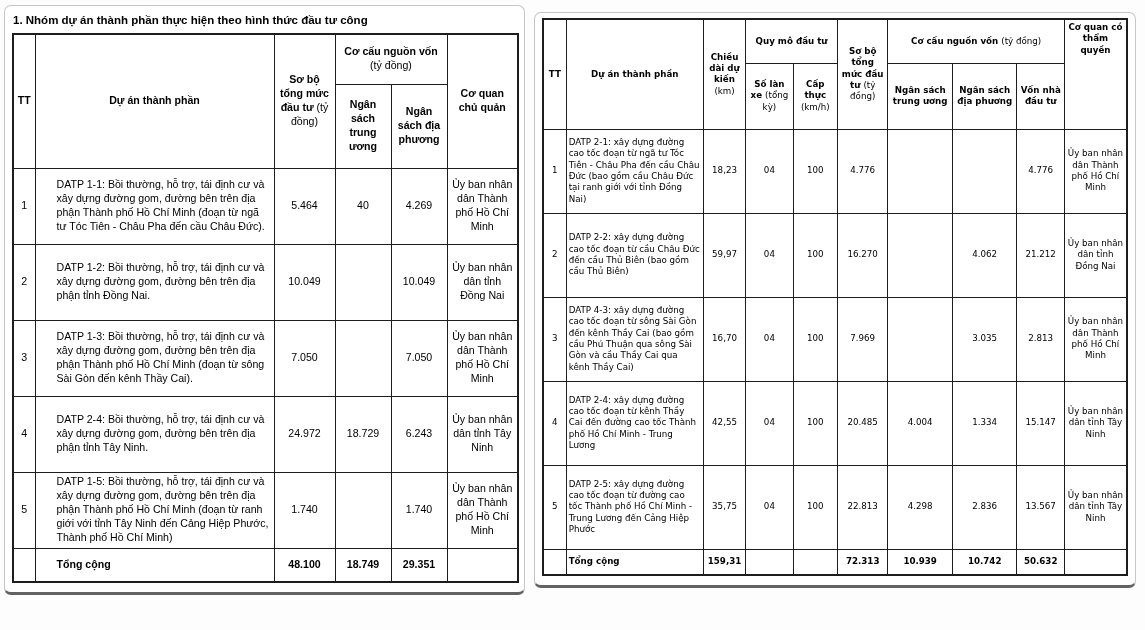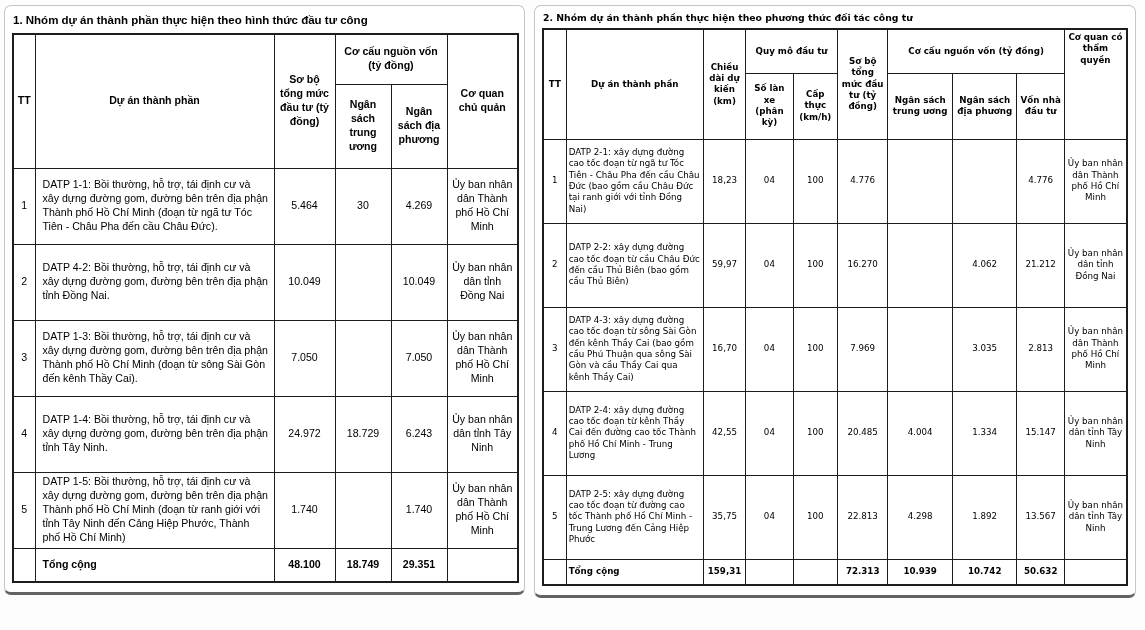--- a/index.html
+++ b/index.html
@@ -2,21 +2,21 @@
 <html><head>
 <meta charset="utf-8">
 <style>
   * { box-sizing: border-box; }
   html,body { margin:0; padding:0; }
   body {
     width:1145px; height:630px; overflow:hidden;
     background:#fdfdfd; color:#000;
     font-family:"Liberation Sans", sans-serif;
   }
-  .page { display:flex; align-items:flex-start; gap:9px; padding:5px 4px; }
+  .page { display:flex; align-items:center; gap:9px; padding:5px 4px; }
   .panel {
     background:#ffffff;
     border:1px solid #c6c6c6;
     border-bottom:3px solid #636363;
     border-radius:7px;
     padding:5px 7px 9px 7px;
   }
   .panel-left  { width:521px; }
   .panel-right { width:602px; }
 
@@ -26,23 +26,23 @@
 
   table.tbl { border-collapse:collapse; table-layout:fixed; width:100%; border:2px solid #1d1d1d; }
   .tbl th, .tbl td {
     border:1px solid #1d1d1d;
     padding:2px 3px;
     vertical-align:middle;
     text-align:center;
     word-wrap:break-word;
   }
   .tbl th { font-weight:bold; }
-  .hn { font-weight:bold; }
+  .hn { font-weight:normal; }
   th.top { vertical-align:top; padding-top:5px; }
-  td.desc { text-align:left; padding-left:7px; padding-right:4px; }
+  td.desc { text-align:left; padding-left:21px; padding-right:4px; }
   tr.total td { font-weight:bold; }
 
   .tbl-left  { font-size:10.6px; line-height:1.32; }
   .tbl-left thead tr.h1 { height:50px; }
   .tbl-left thead tr.h2 { height:84px; }
   .tbl-left tbody tr    { height:76px; }
   .tbl-left tbody tr.total { height:34px; }
 
   .tbl-right { font-family:"DejaVu Sans", sans-serif; font-size:8.7px; line-height:1.3; }
   .tbl-right th, .tbl-right td { padding:2px 2px; }
@@ -79,43 +79,43 @@
         <tr class="h2">
           <th>Ngân sách trung ương</th>
           <th>Ngân sách địa phương</th>
         </tr>
       </thead>
       <tbody>
         <tr>
           <td>1</td>
           <td class="desc">DATP 1-1: Bồi thường, hỗ trợ, tái định cư và xây dựng đường gom, đường bên trên địa phận Thành phố Hồ Chí Minh (đoạn từ ngã tư Tóc Tiên - Châu Pha đến cầu Châu Đức).</td>
           <td>5.464</td>
-          <td>30</td>
+          <td>40</td>
           <td>4.269</td>
           <td>Ủy ban nhân dân Thành phố Hồ Chí Minh</td>
         </tr>
         <tr>
           <td>2</td>
-          <td class="desc">DATP 4-2: Bồi thường, hỗ trợ, tái định cư và xây dựng đường gom, đường bên trên địa phận tỉnh Đồng Nai.</td>
+          <td class="desc">DATP 1-2: Bồi thường, hỗ trợ, tái định cư và xây dựng đường gom, đường bên trên địa phận tỉnh Đồng Nai.</td>
           <td>10.049</td>
           <td></td>
           <td>10.049</td>
           <td>Ủy ban nhân dân tỉnh Đồng Nai</td>
         </tr>
         <tr>
           <td>3</td>
           <td class="desc">DATP 1-3: Bồi thường, hỗ trợ, tái định cư và xây dựng đường gom, đường bên trên địa phận Thành phố Hồ Chí Minh (đoạn từ sông Sài Gòn đến kênh Thầy Cai).</td>
           <td>7.050</td>
           <td></td>
           <td>7.050</td>
           <td>Ủy ban nhân dân Thành phố Hồ Chí Minh</td>
         </tr>
         <tr>
           <td>4</td>
-          <td class="desc">DATP 1-4: Bồi thường, hỗ trợ, tái định cư và xây dựng đường gom, đường bên trên địa phận tỉnh Tây Ninh.</td>
+          <td class="desc">DATP 2-4: Bồi thường, hỗ trợ, tái định cư và xây dựng đường gom, đường bên trên địa phận tỉnh Tây Ninh.</td>
           <td>24.972</td>
           <td>18.729</td>
           <td>6.243</td>
           <td>Ủy ban nhân dân tỉnh Tây Ninh</td>
         </tr>
         <tr>
           <td>5</td>
           <td class="desc">DATP 1-5: Bồi thường, hỗ trợ, tái định cư và xây dựng đường gom, đường bên trên địa phận Thành phố Hồ Chí Minh (đoạn từ ranh giới với tỉnh Tây Ninh đến Cảng Hiệp Phước, Thành phố Hồ Chí Minh)</td>
           <td>1.740</td>
           <td></td>
@@ -128,21 +128,20 @@
           <td>48.100</td>
           <td>18.749</td>
           <td>29.351</td>
           <td></td>
         </tr>
       </tbody>
     </table>
   </section>
 
   <section class="panel panel-right">
-    <div class="title title-right">2. Nhóm dự án thành phần thực hiện theo phương thức đối tác công tư</div>
     <table class="tbl tbl-right">
       <colgroup>
         <col style="width:23px">
           <col style="width:136px">
           <col style="width:42px">
         <col style="width:47px">
           <col style="width:44px">
           <col style="width:50px">
         <col style="width:64px">
           <col style="width:64px">
@@ -153,21 +152,21 @@
         <tr class="h1">
           <th rowspan="2">TT</th>
           <th rowspan="2">Dự án thành phần</th>
           <th rowspan="2"><span>Chiều dài dự kiến</span> <span class="hn">(km)</span></th>
           <th colspan="2">Quy mô đầu tư</th>
           <th rowspan="2"><span>Sơ bộ tổng mức đầu tư</span> <span class="hn">(tỷ đồng)</span></th>
           <th colspan="3"><span>Cơ cấu nguồn vốn</span> <span class="hn">(tỷ đồng)</span></th>
           <th rowspan="2" class="top">Cơ quan có thẩm quyền</th>
         </tr>
         <tr class="h2">
-          <th><span>Số làn xe</span> <span class="hn">(phân kỳ)</span></th>
+          <th><span>Số làn xe</span> <span class="hn">(tổng kỳ)</span></th>
           <th><span>Cấp thực</span> <span class="hn">(km/h)</span></th>
           <th>Ngân sách trung ương</th>
           <th>Ngân sách địa phương</th>
           <th>Vốn nhà đầu tư</th>
         </tr>
       </thead>
       <tbody>
         <tr>
           <td>1</td>
           <td class="desc">DATP 2-1: xây dựng đường cao tốc đoạn từ ngã tư Tóc Tiên - Châu Pha đến cầu Châu Đức (bao gồm cầu Châu Đức tại ranh giới với tỉnh Đồng Nai)</td>
@@ -217,21 +216,21 @@
           <td>Ủy ban nhân dân tỉnh Tây Ninh</td>
         </tr>
         <tr>
           <td>5</td>
           <td class="desc">DATP 2-5: xây dựng đường cao tốc đoạn từ đường cao tốc Thành phố Hồ Chí Minh - Trung Lương đến Cảng Hiệp Phước</td>
           <td>35,75</td>
           <td>04</td>
           <td>100</td>
           <td>22.813</td>
           <td>4.298</td>
-          <td>1.892</td>
+          <td>2.836</td>
           <td>13.567</td>
           <td>Ủy ban nhân dân tỉnh Tây Ninh</td>
         </tr>
         <tr class="total">
           <td></td>
           <td class="desc">Tổng cộng</td>
           <td>159,31</td>
           <td></td>
           <td></td>
           <td>72.313</td>

